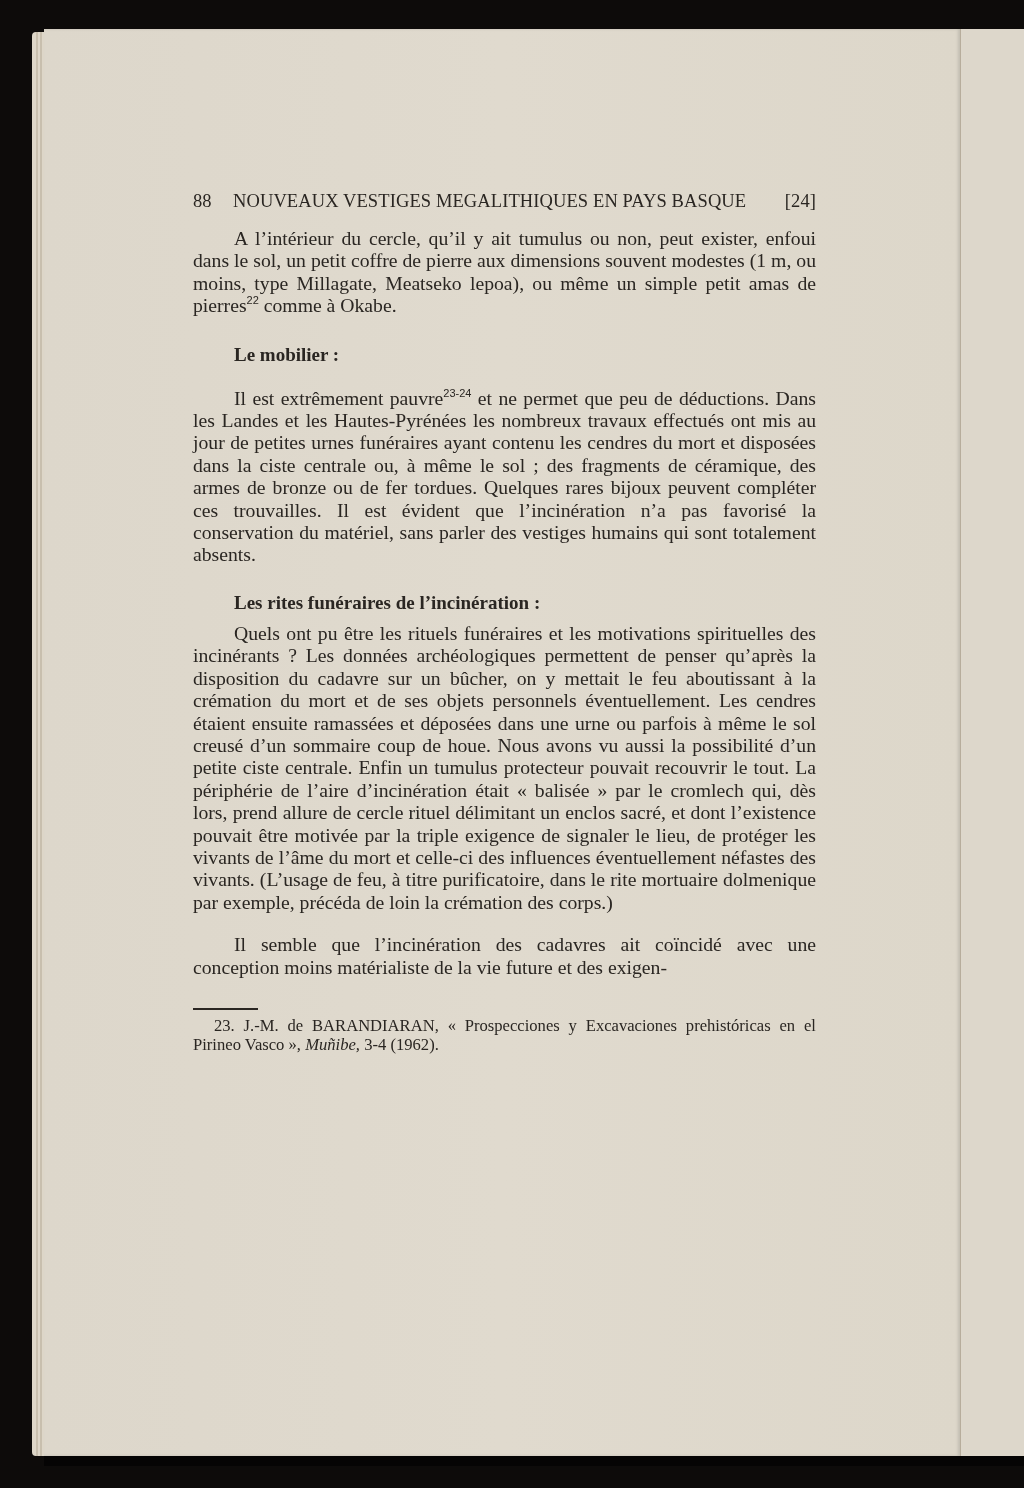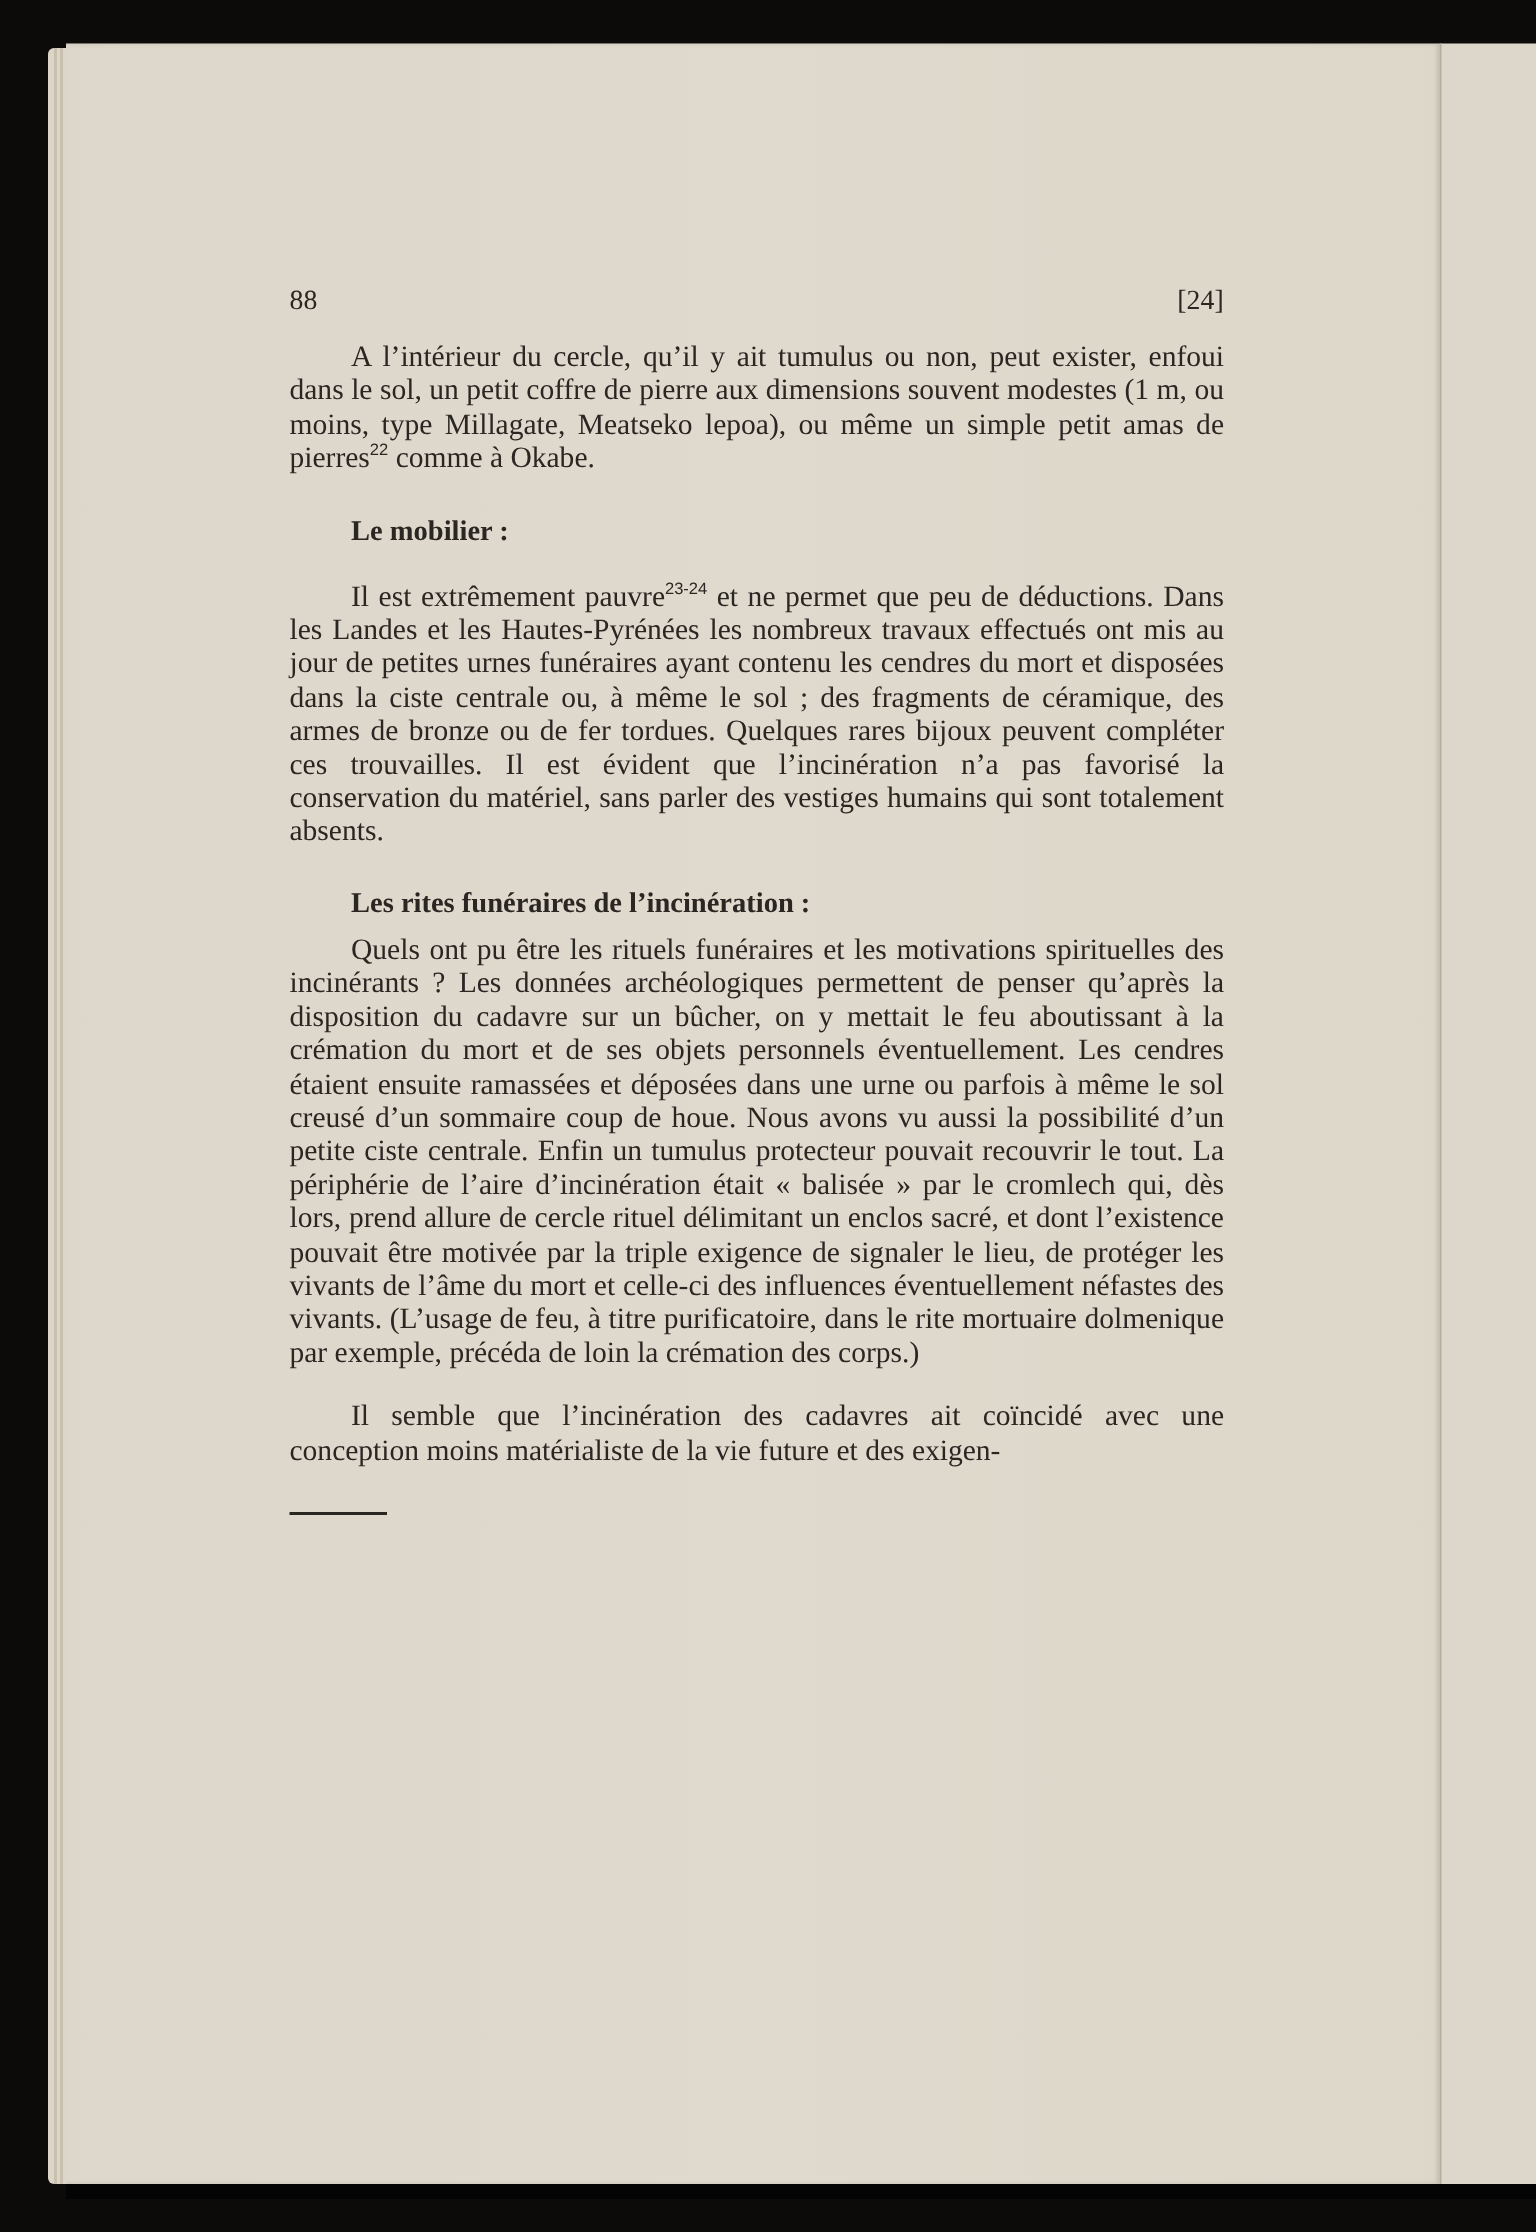--- a/index.html
+++ b/index.html
@@ -66,30 +66,32 @@
 <div class="page-stack"></div>
 <div class="page-edge" style="left:36px"></div>
 <div class="page-edge" style="left:40px"></div>
 <div class="page"></div>
 <div class="next-page"></div>
 <div class="bottom-shadow"></div>
 
 <div class="content">
   <div class="running-head">
     <span class="pg">88</span>
+    <span class="title">NOUVEAUX VESTIGES MEGALITHIQUES EN PAYS BASQUE</span>
     <span>[24]</span>
   </div>
 
   <div class="body-text">
     <p class="first"><span>A l’intérieur du cercle, qu’il y ait tumulus ou non, peut exister, enfoui dans le sol, un petit coffre de pierre aux dimensions souvent modestes (1 m, ou moins, type Millagate, Meatseko lepoa), ou même un simple petit amas de pierres</span><sup>22</sup><span> comme à Okabe.</span></p>
 
     <h3 class="h-mobilier">Le mobilier :</h3>
     <p><span>Il est extrêmement pauvre</span><sup>23-24</sup><span> et ne permet que peu de déductions. Dans les Landes et les Hautes-Pyrénées les nombreux travaux effectués ont mis au jour de petites urnes funéraires ayant contenu les cendres du mort et disposées dans la ciste centrale ou, à même le sol ; des fragments de céramique, des armes de bronze ou de fer tordues. Quelques rares bijoux peuvent compléter ces trouvailles. Il est évident que l’incinération n’a pas favorisé la conservation du matériel, sans parler des vestiges humains qui sont totalement absents.</span></p>
 
     <h3 class="h-rites">Les rites funéraires de l’incinération :</h3>
     <p>Quels ont pu être les rituels funéraires et les motivations spirituelles des incinérants ? Les données archéologiques permettent de penser qu’après la disposition du cadavre sur un bûcher, on y mettait le feu aboutissant à la crémation du mort et de ses objets personnels éventuellement. Les cendres étaient ensuite ramassées et déposées dans une urne ou parfois à même le sol creusé d’un sommaire coup de houe. Nous avons vu aussi la possibilité d’un petite ciste centrale. Enfin un tumulus protecteur pouvait recouvrir le tout. La périphérie de l’aire d’incinération était « balisée » par le cromlech qui, dès lors, prend allure de cercle rituel délimitant un enclos sacré, et dont l’existence pouvait être motivée par la triple exigence de signaler le lieu, de protéger les vivants de l’âme du mort et celle-ci des influences éventuellement néfastes des vivants. (L’usage de feu, à titre purificatoire, dans le rite mortuaire dolmenique par exemple, précéda de loin la crémation des corps.)</p>
     <p class="cont">Il semble que l’incinération des cadavres ait coïncidé avec une conception moins matérialiste de la vie future et des exigen-</p>
   </div>
 
   <div class="footnote-rule"></div>
   <div class="footnotes">
+    <p><span>23.</span> <span>J.-M. de BARANDIARAN,</span> <span>« Prospecciones y Excavaciones prehistóricas en el Pirineo Vasco »,</span> <i>Muñibe,</i> <span>3-4 (1962).</span></p>
   </div>
 </div>
 
 </body></html>

